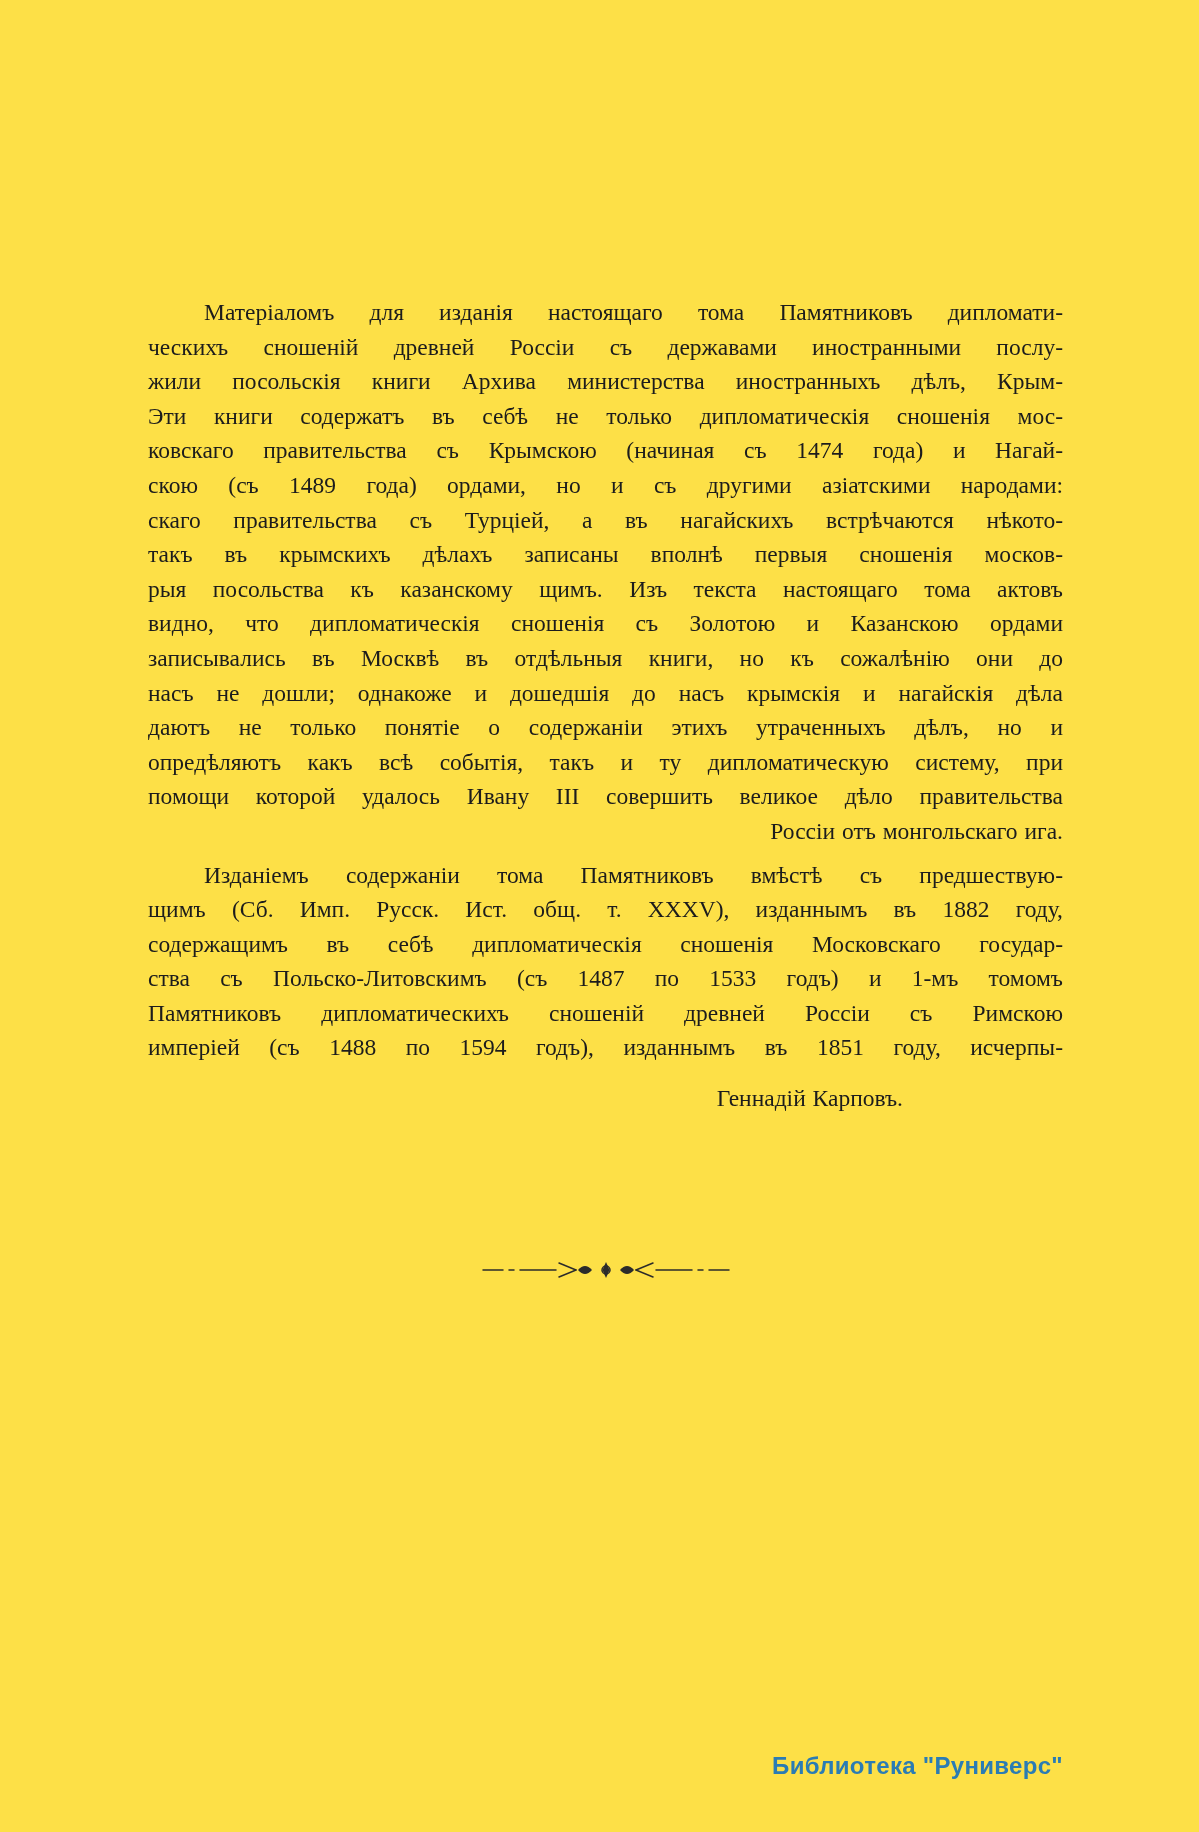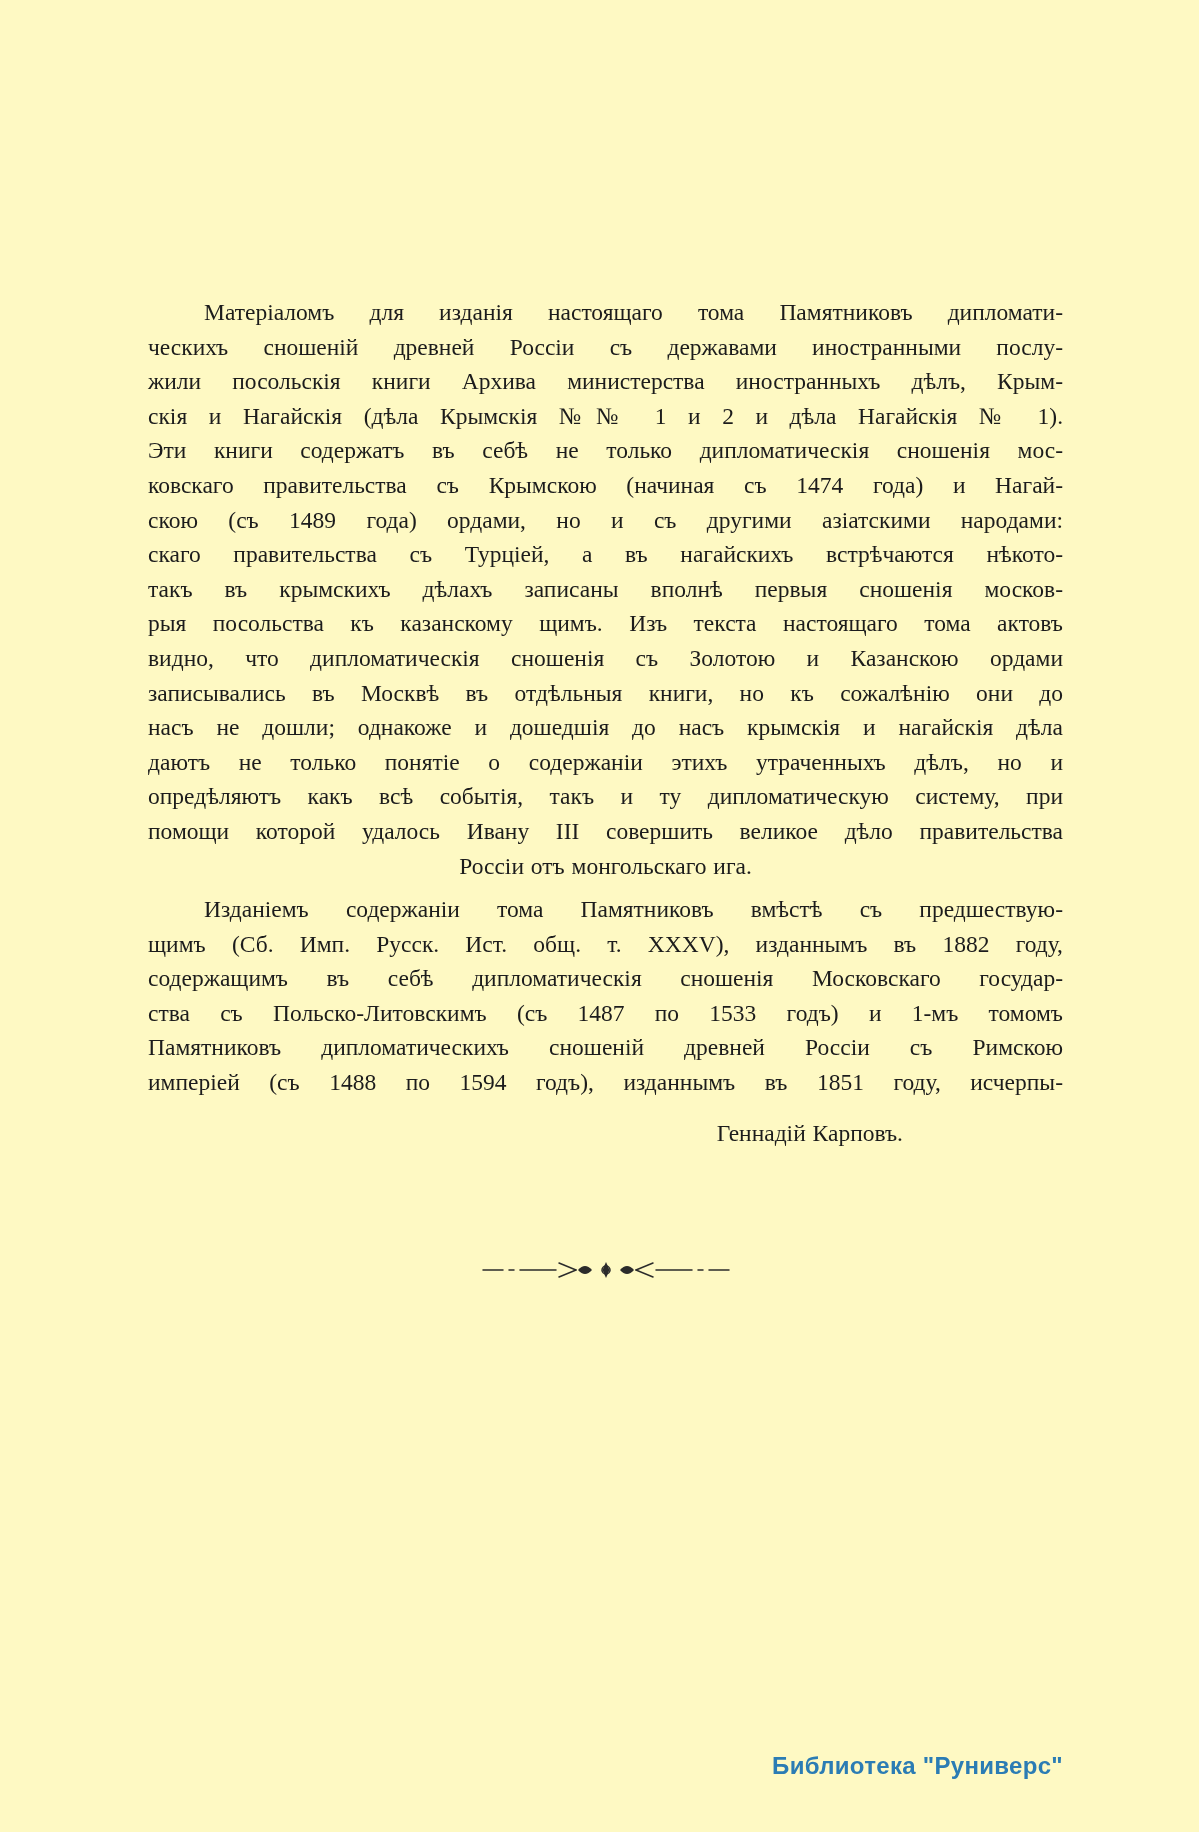--- a/index.html
+++ b/index.html
@@ -1,35 +1,35 @@
 <!DOCTYPE html>
 <html><head>
 <meta charset="utf-8">
 <style>
   html, body { margin: 0; padding: 0; background: #ffffff; }
   .page {
     position: relative;
     width: 1199px;
     height: 1832px;
-    background: #fef9c3;
+    background: #fde047;
     overflow: hidden;
     font-family: "Liberation Serif", serif;
     color: #1c1c1c;
   }
   .textblock {
     position: absolute;
     left: 148px;
     top: 295px;
     width: 915px;
     font-size: 23.5px;
     line-height: 34.6px;
     word-spacing: 1px;
   }
   .paragraph { margin: 0 0 9px 0; }
-  .line { display: block; text-align: center; }
+  .line { display: block; text-align: right; }
   .jst {
     text-align: justify;
     text-align-last: justify;
     text-justify: inter-word;
   }
   .ind { text-indent: 56px; }
   .signature {
     margin-top: 16px;
     padding-right: 160px;
     text-align: right;
@@ -57,21 +57,20 @@
 <body>
 
 <div class="page">
 
   <div class="textblock">
 
     <div class="paragraph">
       <span class="line jst ind">Матеріаломъ для изданія настоящаго тома Памятниковъ дипломати-</span>
       <span class="line jst">ческихъ сношеній древней Россіи съ державами иностранными послу-</span>
       <span class="line jst">жили посольскія книги Архива министерства иностранныхъ дѣлъ, Крым-</span>
-      <span class="line jst">скія и Нагайскія (дѣла Крымскія №№ 1 и 2 и дѣла Нагайскія № 1).</span>
       <span class="line jst">Эти книги содержатъ въ себѣ не только дипломатическія сношенія мос-</span>
       <span class="line jst">ковскаго правительства съ Крымскою (начиная съ 1474 года) и Нагай-</span>
       <span class="line jst">скою (съ 1489 года) ордами, но и съ другими азіатскими народами:</span>
       <span class="line jst">скаго правительства съ Турціей, а въ нагайскихъ встрѣчаются нѣкото-</span>
       <span class="line jst">такъ въ крымскихъ дѣлахъ записаны вполнѣ первыя сношенія москов-</span>
       <span class="line jst">рыя посольства къ казанскому щимъ. Изъ текста настоящаго тома актовъ</span>
       <span class="line jst">видно, что дипломатическія сношенія съ Золотою и Казанскою ордами</span>
       <span class="line jst">записывались въ Москвѣ въ отдѣльныя книги, но къ сожалѣнію они до</span>
       <span class="line jst">насъ не дошли; однакоже и дошедшія до насъ крымскія и нагайскія дѣла</span>
       <span class="line jst">даютъ не только понятіе о содержаніи этихъ утраченныхъ дѣлъ, но и</span>

